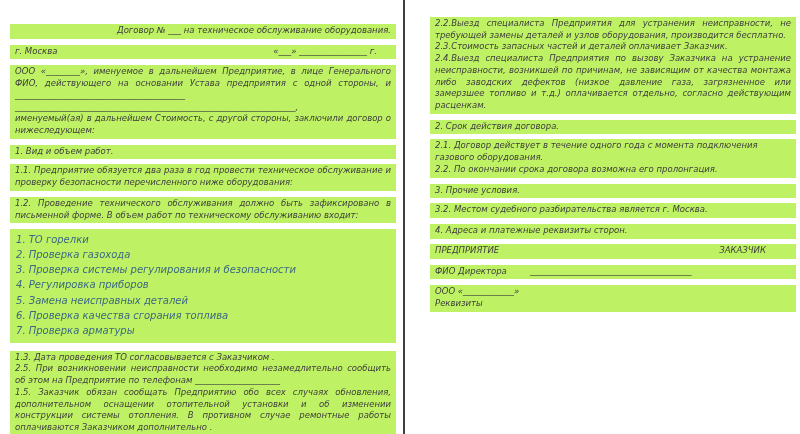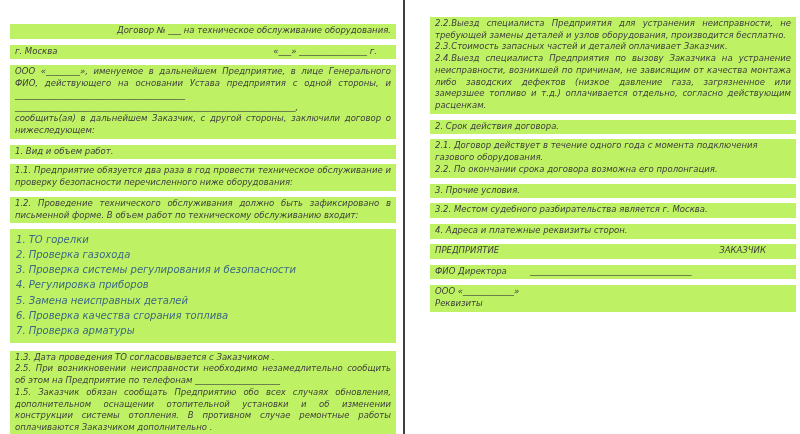--- a/index.html
+++ b/index.html
@@ -55,21 +55,21 @@
     <div class="block center">Договор № ___ на техническое обслуживание оборудования.</div>
 
     <div class="block row">
       <span class="p">г. Москва</span>
       <span class="p date">«___» ________________ г.</span>
     </div>
 
     <div class="block justify">
       <div class="p">ООО «________», именуемое в дальнейшем Предприятие, в лице Генерального ФИО, действующего на основании Устава предприятия с одной стороны, и ________________________________________</div>
       <div class="p">__________________________________________________________________,</div>
-      <div class="p">сообщить(ая) в дальнейшем Заказчик, с другой стороны, заключили договор о нижеследующем:</div>
+      <div class="p">именуемый(ая) в дальнейшем Стоимость, с другой стороны, заключили договор о нижеследующем:</div>
     </div>
 
     <div class="block tight">1. Вид и объем работ.</div>
 
     <div class="block justify">1.1. Предприятие обязуется два раза в год провести техническое обслуживание и проверку безопасности перечисленного ниже оборудования:</div>
 
     <div class="block justify">1.2. Проведение технического обслуживания должно быть зафиксировано в письменной форме. В объем работ по техническому обслуживанию входит:</div>
 
     <ol class="work-list block">
       <li>ТО горелки</li>

